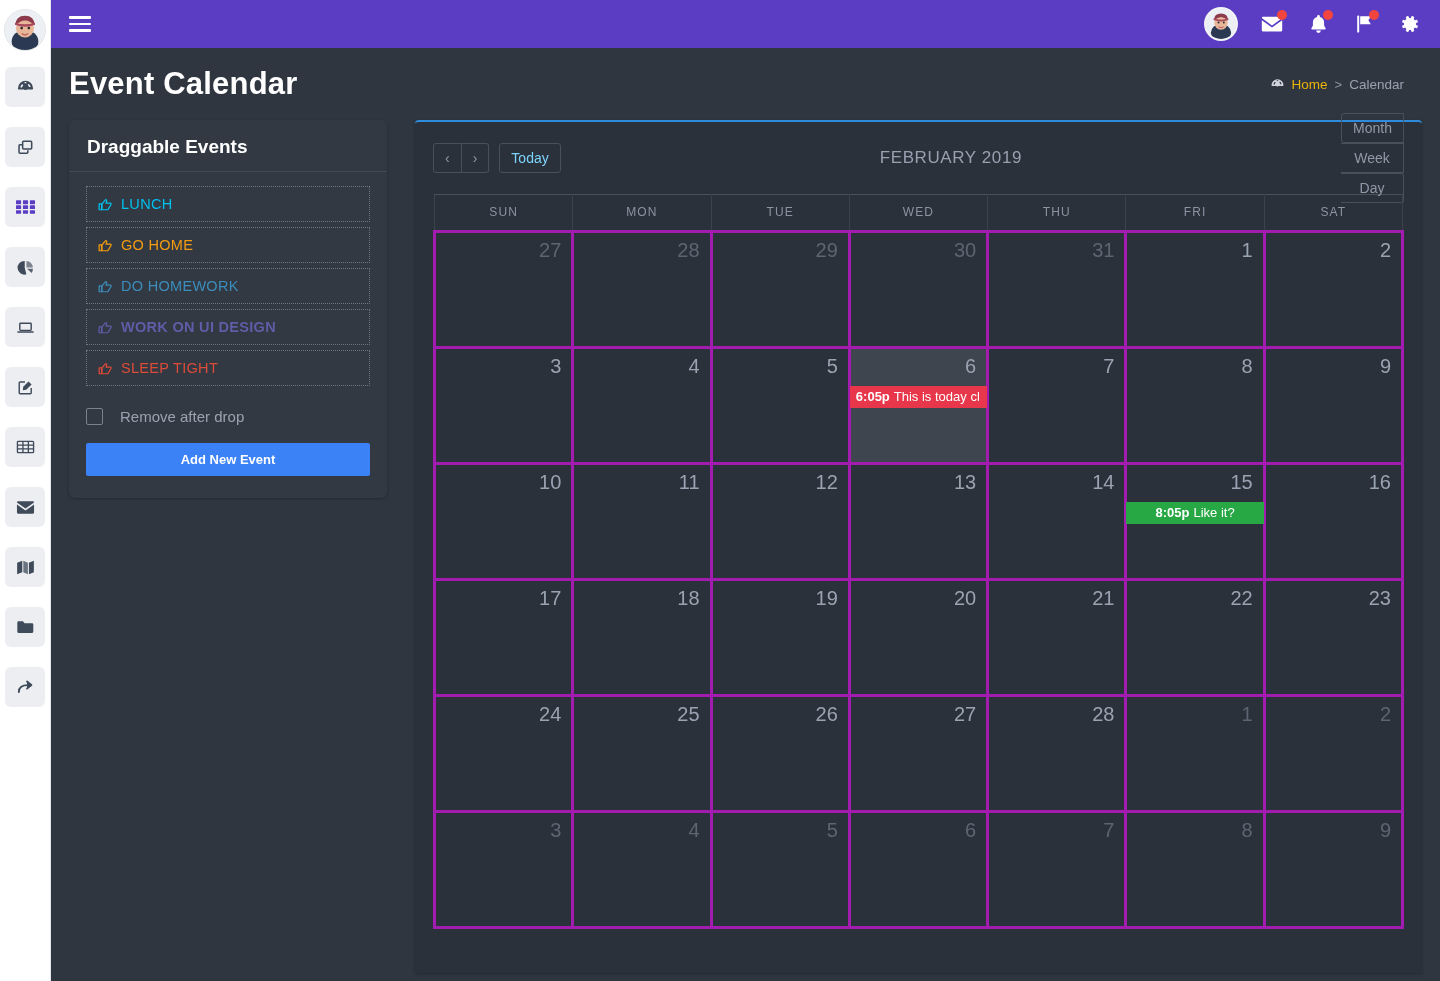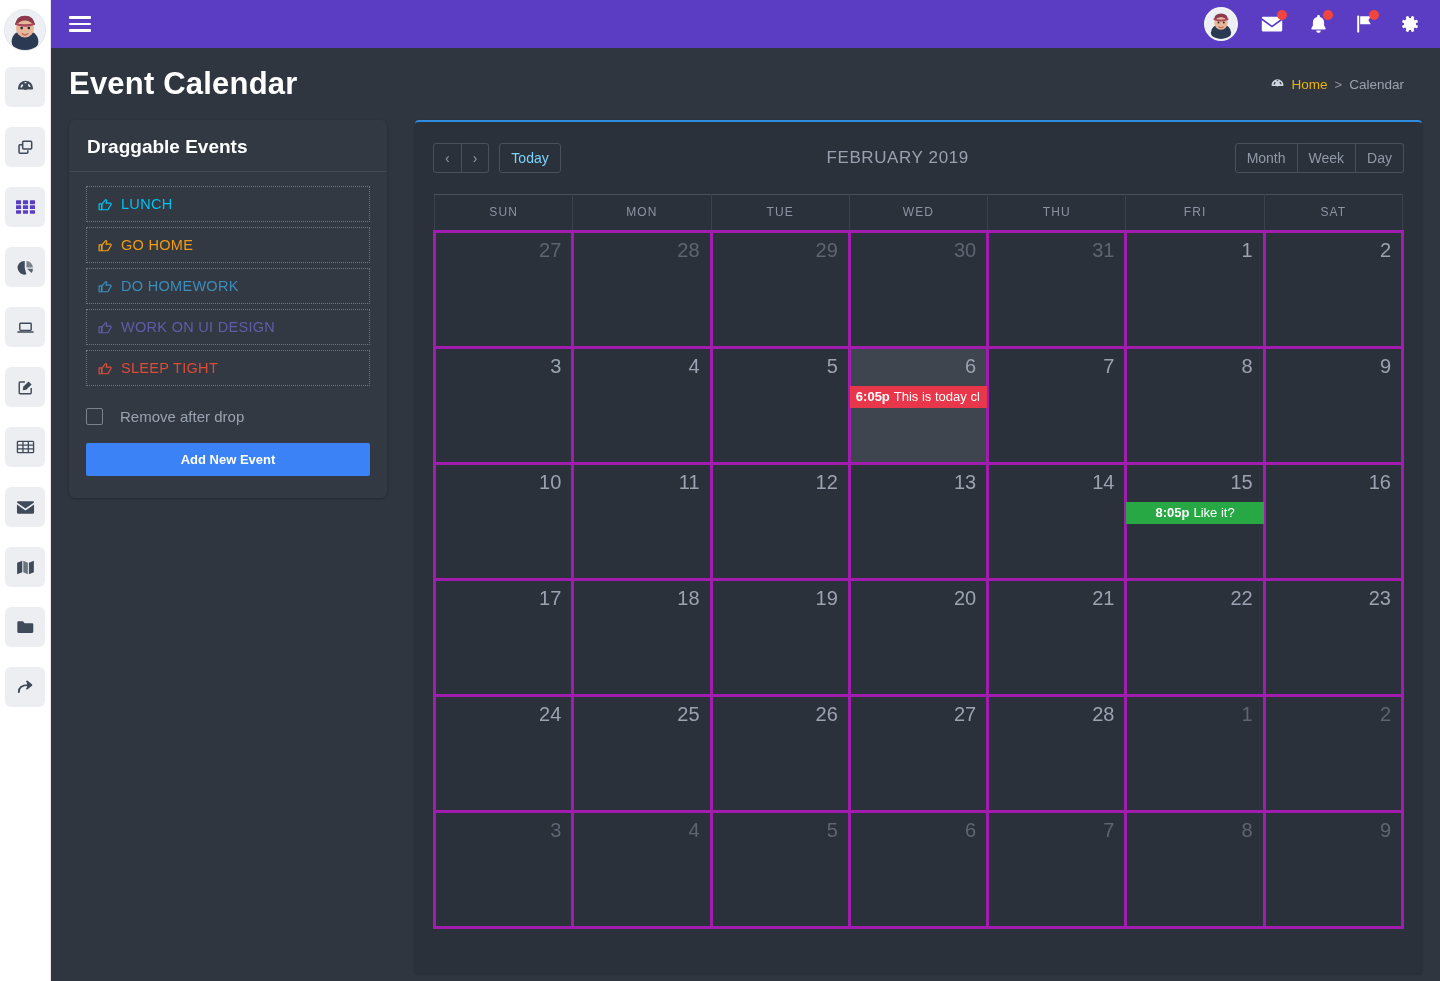--- a/index.html
+++ b/index.html
@@ -191,21 +191,21 @@
   }
   .btn-group .cal-btn + .cal-btn { border-left: none; }
   .btn-group .cal-btn:first-child { border-radius: 3px 0 0 3px; }
   .btn-group .cal-btn:last-child { border-radius: 0 3px 3px 0; }
   .cal-btn.single { border-radius: 3px; margin-left: 10px; }
   .cal-btn.disabled { color: #7dd3fc; cursor: default; }
   .cal-title {
     flex: 1; text-align: center;
     font-size: 17px; color: #98a1b0; letter-spacing: .6px;
   }
-  .view-group { margin-left: auto; }
+  .view-group { margin-left: auto; flex-direction: column; }
 
   .cal-grid { padding: 0 18px 0 18px; }
   table.cal { width: 100%; border-collapse: collapse; table-layout: fixed; }
   table.cal th {
     font-size: 12px; font-weight: 400; color: #8b94a3;
     letter-spacing: 1.1px;
     padding: 10px 0 11px 0;
     border: 1px solid #3b424d;
     border-top: 1px solid #4a515c;
     text-align: center;
@@ -474,21 +474,21 @@
               </span>
               <span style="color: rgb(60, 141, 188);">DO HOMEWORK</span>
             </div>
             <div class="drag-item">
               <span class="thumb">
                 <svg width="15" height="15" viewBox="0 0 16 16" fill="none" stroke="#605ca8" stroke-width="1.3" stroke-linejoin="round">
                   <path d="M1.2 7.4h2.6v6.2H1.2z"></path>
                   <path d="M4.2 7.6 L7.6 3.4 q.5-.7 1.2-.5 .8.3.5 1.3L8.6 6.6h4.4q1 0 1 .9 0 .4-.3.8l-2.8 4.6q-.4.7-1.2.7H4.2z"></path>
                 </svg>
               </span>
-              <span style="color: rgb(96, 92, 168);">WORK ON UI DESIGN</span>
+              <span style="color: rgb(96, 92, 168); font-weight: bold;">WORK ON UI DESIGN</span>
             </div>
             <div class="drag-item">
               <span class="thumb">
                 <svg width="15" height="15" viewBox="0 0 16 16" fill="none" stroke="#dd4b39" stroke-width="1.3" stroke-linejoin="round">
                   <path d="M1.2 7.4h2.6v6.2H1.2z"></path>
                   <path d="M4.2 7.6 L7.6 3.4 q.5-.7 1.2-.5 .8.3.5 1.3L8.6 6.6h4.4q1 0 1 .9 0 .4-.3.8l-2.8 4.6q-.4.7-1.2.7H4.2z"></path>
                 </svg>
               </span>
               <span style="color: rgb(221, 75, 57);">SLEEP TIGHT</span>
             </div>

